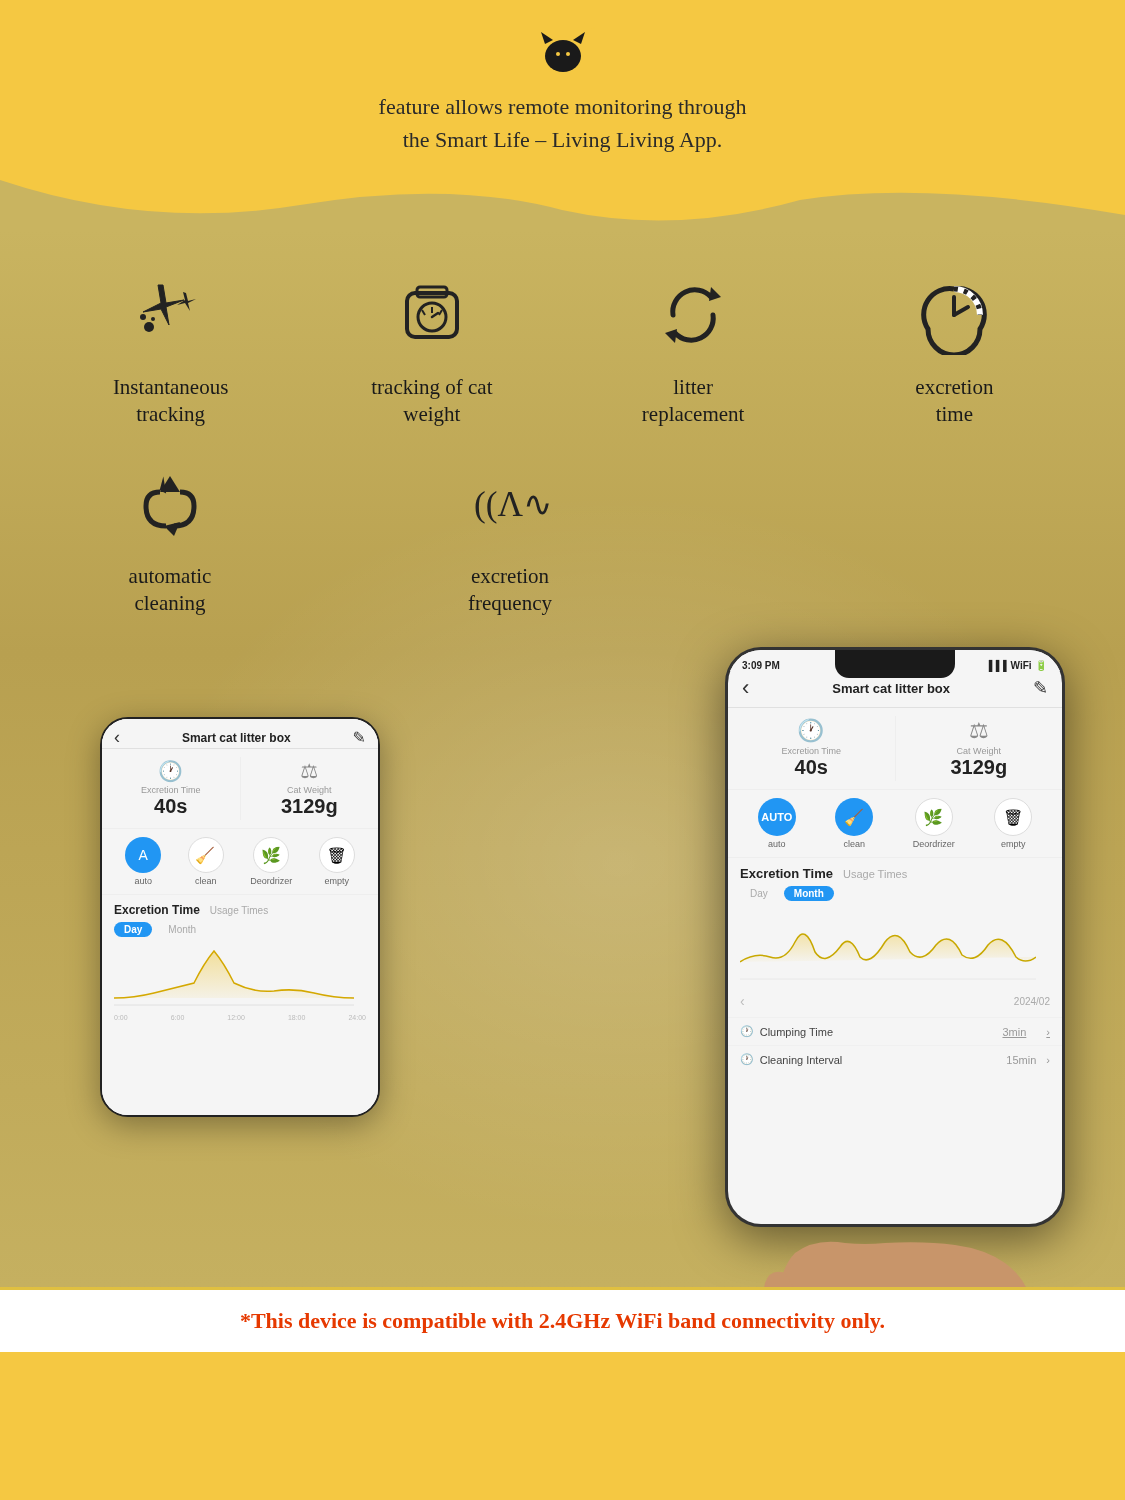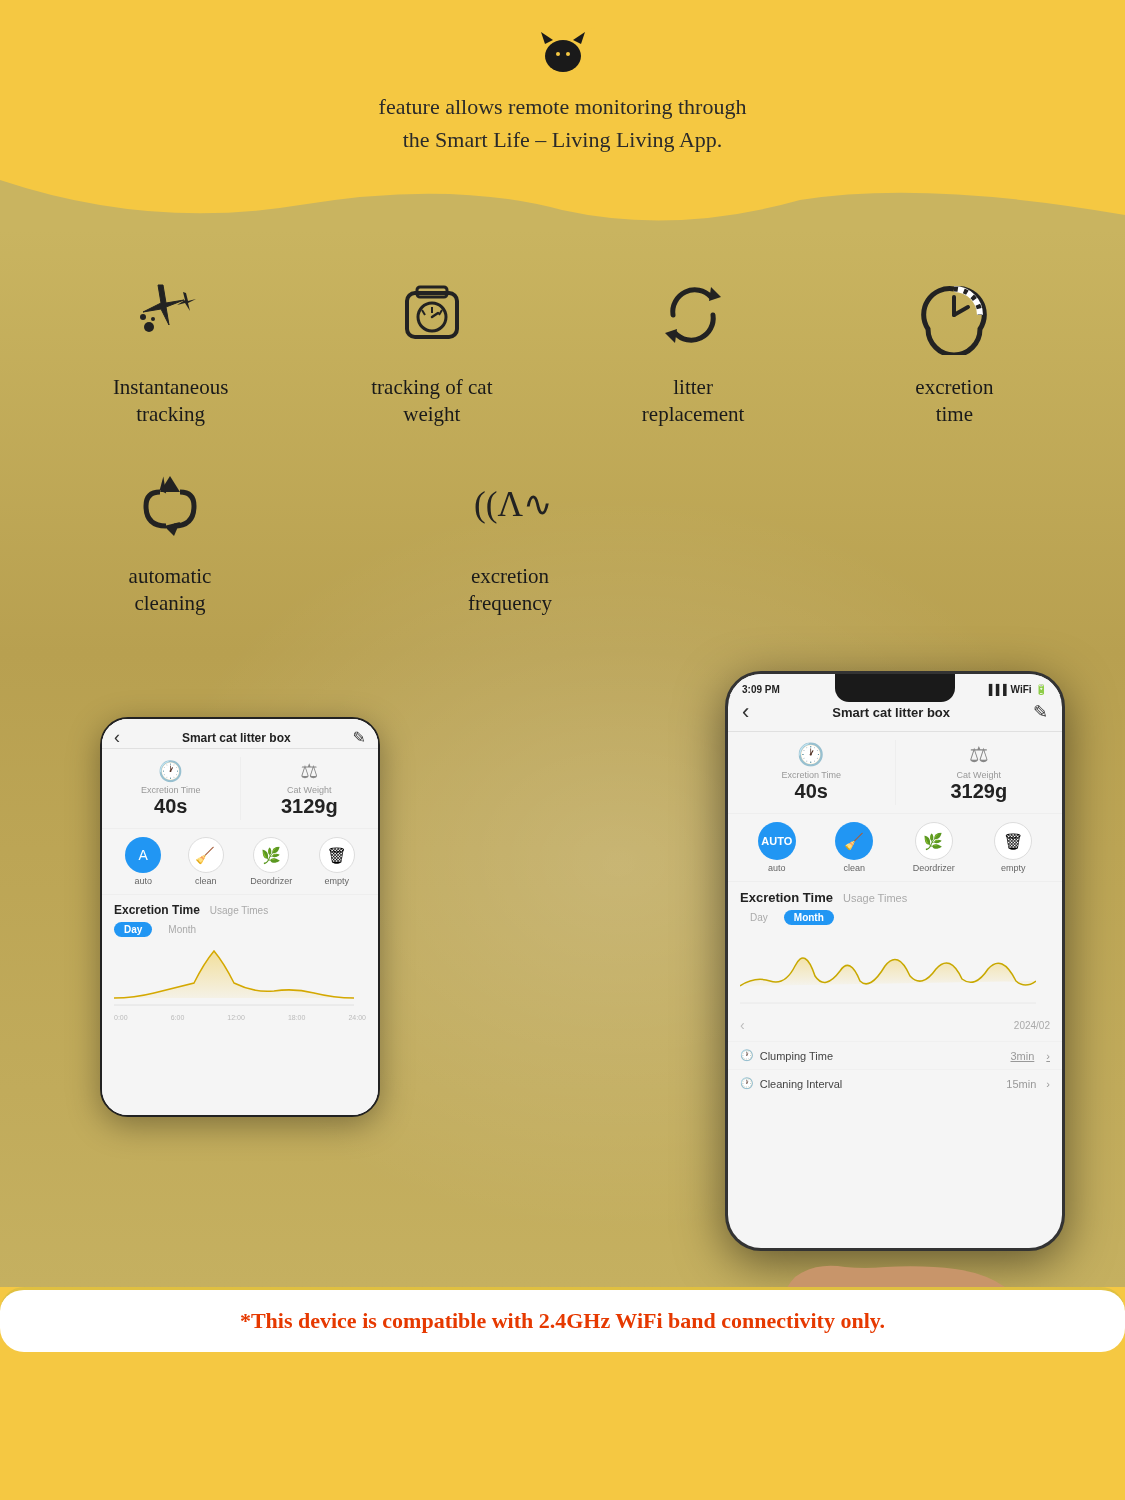--- a/index.html
+++ b/index.html
@@ -163,21 +163,20 @@
       flex-direction: column;
       font-family: -apple-system, sans-serif;
     }
 
     
     .footer {
       background: #fff;
       padding: 18px 42px;
       text-align: center;
       border-top: 3px solid #e0c040;
-      border-radius: 24px;
     }
     .footer-text {
       font-size: 22px;
       color: #e63900;
       font-family: 'Georgia', serif;
       font-weight: 700;
     }
   </style>
 </head>
 <body>
@@ -384,21 +383,21 @@
             <span style="font-size:7px;color:#bbb;">0:00</span>
             <span style="font-size:7px;color:#bbb;">6:00</span>
             <span style="font-size:7px;color:#bbb;">12:00</span>
             <span style="font-size:7px;color:#bbb;">18:00</span>
             <span style="font-size:7px;color:#bbb;">24:00</span>
           </div>
         </div>
       </div>
     </div>
 
-    <div class="phone-large-container" style="position:absolute; right:60px; top:10px;margin-top:24px;">
+    <div class="phone-large-container" style="position:absolute; right:60px; top:10px;">
       <div class="phone-large">
         <div class="phone-notch"></div>
         <div class="app-screen" style="background:#f5f5f5;">
 
           <div style="background:#f5f5f5;padding:10px 14px 0;display:flex;justify-content:space-between;font-size:10px;font-weight:600;color:#222;">
             <span>3:09 PM</span>
             <div style="display:flex;gap:4px;align-items:center;">
               <span>▐▐▐</span>
               <span>WiFi</span>
               <span>🔋</span>
@@ -469,21 +468,21 @@
               <span style="font-size:10px;color:#aaa;">2024/02</span>
             </div>
           </div>
 
           <div>
             <div style="display:flex;justify-content:space-between;align-items:center;padding:7px 12px;border-top:1px solid #f0f0f0;">
               <div style="display:flex;align-items:center;gap:6px;font-size:11px;color:#444;">
                 <span>🕐</span>
                 <span>Clumping Time</span>
               </div>
-              <div style="display:flex;align-items:center;gap:12px;font-size:11px;color:#999;text-decoration:underline;">
+              <div style="display:flex;align-items:center;gap:20px;font-size:11px;color:#999;text-decoration:underline;">
                 <span>3min</span>
                 <span>›</span>
               </div>
             </div>
             <div style="display:flex;justify-content:space-between;align-items:center;padding:7px 12px;border-top:1px solid #f0f0f0;">
               <div style="display:flex;align-items:center;gap:6px;font-size:11px;color:#444;">
                 <span>🕐</span>
                 <span>Cleaning Interval</span>
               </div>
               <div style="display:flex;align-items:center;gap:10px;font-size:11px;color:#999;">

